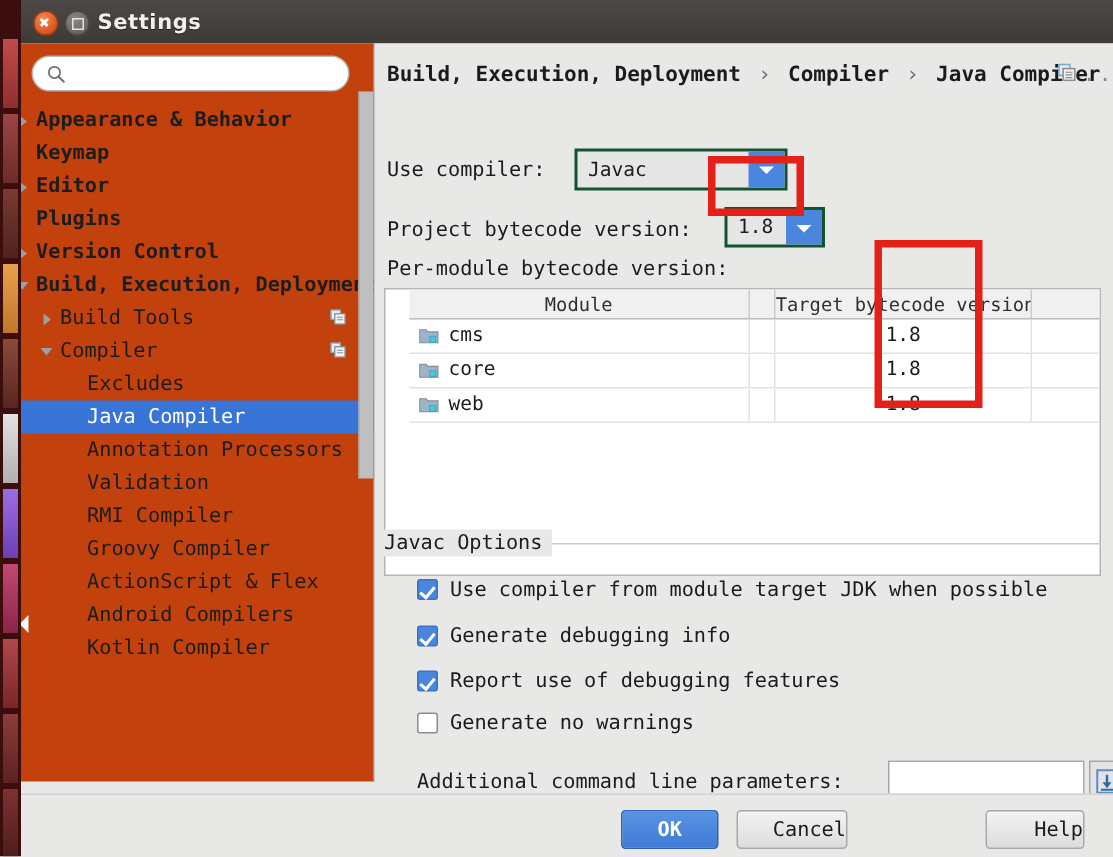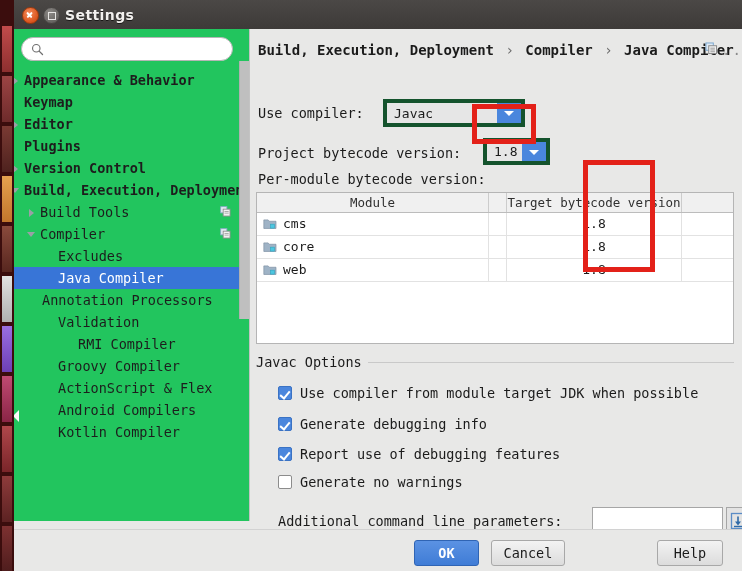--- a/index.html
+++ b/index.html
@@ -65,21 +65,21 @@
 
   
   .content {
     position: absolute; left: 0; top: 29px; width: 728px; height: 500px;
     background: #e8e8e7;
   }
 
   
   .sidebar {
     position: absolute; left: 0; top: 0; width: 235px; height: 492px;
-    background: #22c55e;
+    background: #c2410c;
     border-right: 1px solid #c3c3c3;
     overflow: hidden;
   }
   .searchbox {
     position: absolute; left: 7px; top: 8px; width: 212px; height: 24px;
     background: #ffffff; border: 1px solid #b6b6b6; border-radius: 12px;
     box-sizing: border-box;
   }
   .search-icon {
     position: absolute; left: 9px; top: 5px; width: 13px; height: 13px;
@@ -145,42 +145,42 @@
   }
 
   .row-label {
     position: absolute; font-size: 13.5px; color: #1b1b1b; line-height: 20px;
     white-space: nowrap;
     text-align: center;
   }
 
   .combo {
     position: absolute; box-sizing: border-box;
-    border: 4px solid #14532d; background: #e6e6e6;
+    border: 2px solid #14532d; background: #e6e6e6;
     display: flex; align-items: center;
   }
   .combo .cval {
     flex: 1; padding-left: 7px; font-size: 13px; color: #1b1b1b;
     white-space: nowrap; overflow: hidden;
   }
   .combo .carrow {
     width: 24px; align-self: stretch; background: #4a86dd;
     position: relative;
   }
   .combo .carrow::after {
     content: ""; position: absolute; left: 50%; top: 50%;
     margin-left: -5px; margin-top: -2px;
     border-top: 5px solid #ffffff;
     border-left: 5px solid transparent; border-right: 5px solid transparent;
   }
 
   
   .tablewrap {
-    position: absolute; left: 6px; top: 163px; width: 478px; height: 152px;
-    background: #ffffff; border: 1px solid #b5b5b5; box-sizing: border-box;
+    position: absolute; left: 6px; top: 163px; width: 478px; height: 192px;
+    background: #ffffff; border: 1px solid #b5b5b5; box-sizing: border-box; padding-left: 16px;
   }
   .thead { display: flex; height: 19px; background: #f0f0f0; border-bottom: 1px solid #bcbcbc; }
   .th {
     font-size: 12.5px; color: #303030; line-height: 19px; text-align: center;
     border-right: 1px solid #cccccc; box-sizing: border-box; overflow: hidden;
     white-space: nowrap;
   }
   .th.c0 { width: 232px; }
   .th.c1 { width: 18px; }
   .th.c2 { width: 175px; }
@@ -256,21 +256,21 @@
     position: absolute; top: 10px; height: 26px; box-sizing: border-box;
     border-radius: 3px; font-size: 13.5px; line-height: 24px; text-align: center;
     font-family: "DejaVu Sans Mono", "Liberation Mono", monospace;
   }
   .btn.primary {
     background: linear-gradient(to bottom, #5b92e3, #3f7cd6);
     border: 1px solid #2f64b4; color: #ffffff; font-weight: bold;
   }
   .btn.normal {
     background: linear-gradient(to bottom, #f3f3f3, #dcdcdc);
-    border: 1px solid #a8a8a8; color: #1b1b1b;
+    border: 1px solid #a8a8a8; color: #1b1b1b; text-align: right;
   }
   .btn.disabled {
     background: linear-gradient(to bottom, #f1f1f1, #e3e3e3);
     border: 1px solid #c6c6c6; color: #a9a9a9;
   }
 
   
   .redbox { position: absolute; border: 5px solid #e32119; box-sizing: border-box; }
 </style>
 </head>
@@ -368,27 +368,27 @@
                 <line x1="6.6" y1="10.4" x2="12.6" y2="10.4" stroke="#8f8f8f" stroke-width="1"></line>
               </svg>
             </div>
             <div class="tnode">
               <span class="tlabel" style="left: 44px;">Excludes</span>
             </div>
             <div class="tnode selected">
               <span class="tlabel" style="left: 44px;">Java Compiler</span>
             </div>
             <div class="tnode">
-              <span class="tlabel" style="left: 28px;">Annotation Processors</span>
+              <span class="tlabel" style="left: 44px;">Annotation Processors</span>
             </div>
             <div class="tnode">
               <span class="tlabel" style="left: 44px; text-align: right;">Validation</span>
             </div>
             <div class="tnode">
-              <span class="tlabel" style="left: 44px; margin-left: 20px;">RMI Compiler</span>
+              <span class="tlabel" style="left: 44px;">RMI Compiler</span>
             </div>
             <div class="tnode">
               <span class="tlabel" style="left: 44px;">Groovy Compiler</span>
             </div>
             <div class="tnode">
               <span class="tlabel" style="left: 44px;">ActionScript &amp; Flex</span>
             </div>
             <div class="tnode">
               <span class="tlabel" style="left: 44px;">Android Compilers</span>
             </div>

